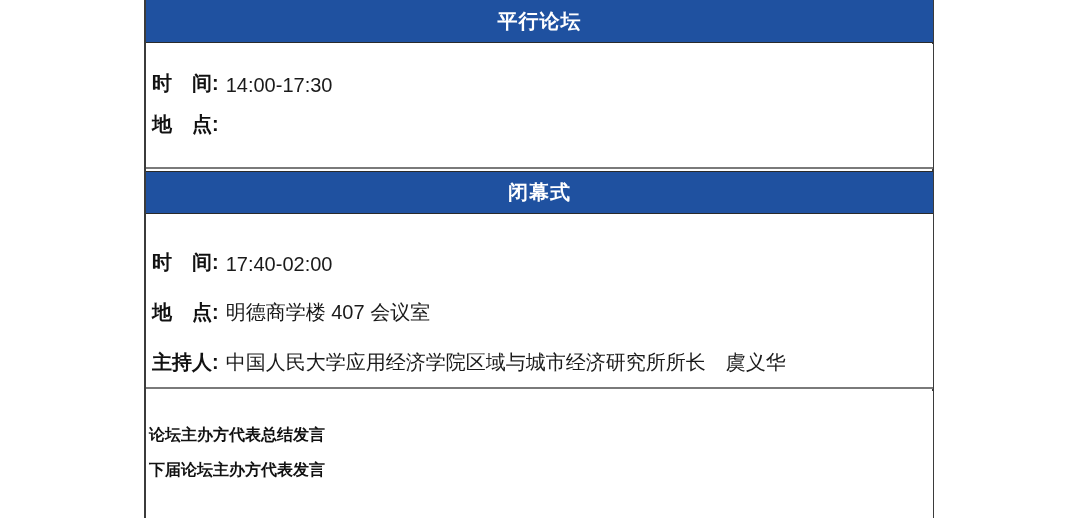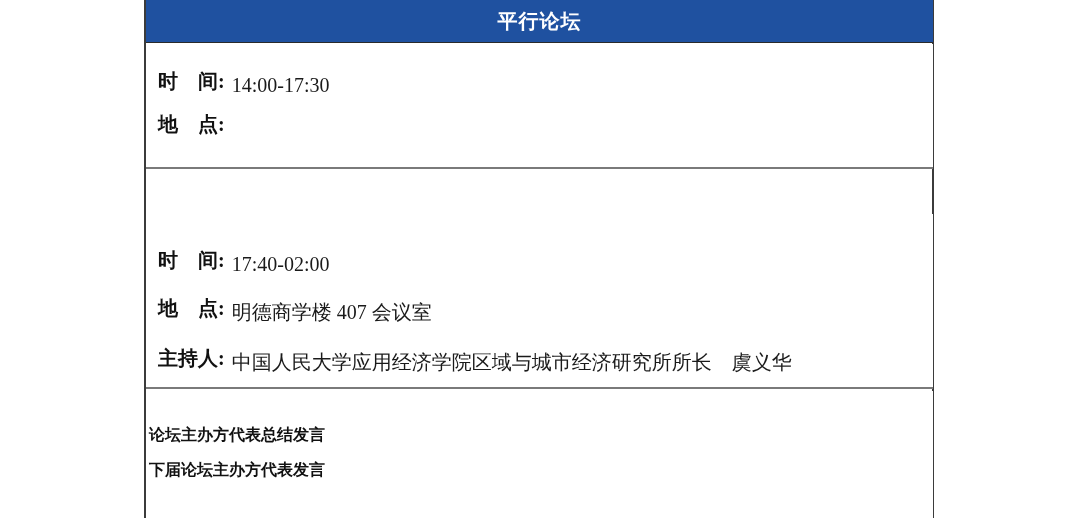--- a/index.html
+++ b/index.html
@@ -90,24 +90,23 @@
   }
 
   #block-closing-agenda {
     top: 391px;
     height: 127px;
   }
 
   
   .detail-row {
     display: flex;
-    align-items: center;
-    padding-left: 12px;
+    align-items: flex-end;
+    padding-left: 6px;
     white-space: pre;
-    font-family: Liberation Serif, serif;
   }
   .detail-label {
     font-weight: bold;
     font-size: 20px;
     color: #111111;
     flex: 0 0 auto;
   }
   .detail-value {
     font-size: 20px;
     color: #1a1a1a;
@@ -150,20 +149,23 @@
         <span class="detail-label">时　间:</span>
         <span class="detail-value">14:00-17:30</span>
       </div>
 
       <div class="detail-row">
         <span class="detail-label">地　点:</span>
       </div>
 
     </div>
 
+    <div class="section-bar" id="bar-closing-ceremony">
+      <span class="section-bar-title">闭幕式</span>
+    </div>
 
     <div class="content-block" id="block-closing-ceremony">
 
       <div class="detail-row">
         <span class="detail-label">时　间:</span>
         <span class="detail-value">17:40-02:00</span>
       </div>
 
       <div class="detail-row">
         <span class="detail-label">地　点:</span>

